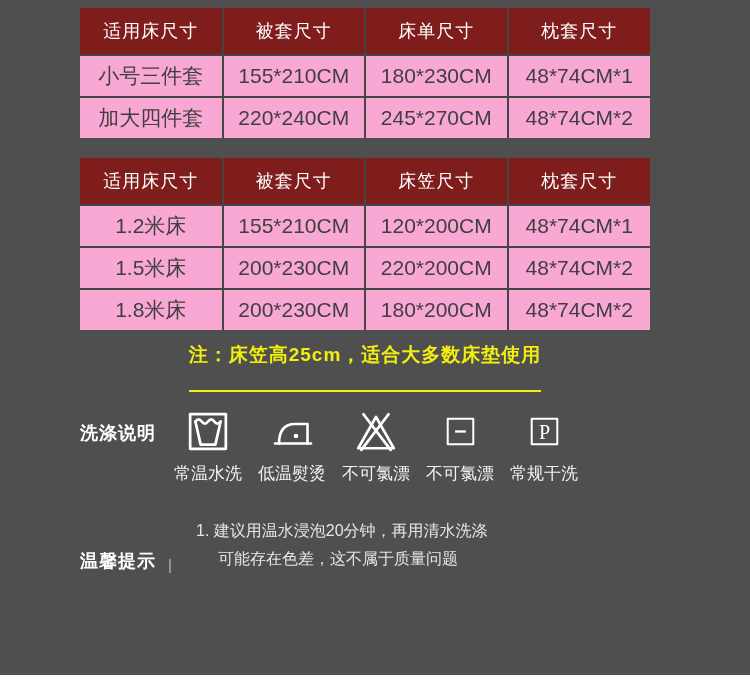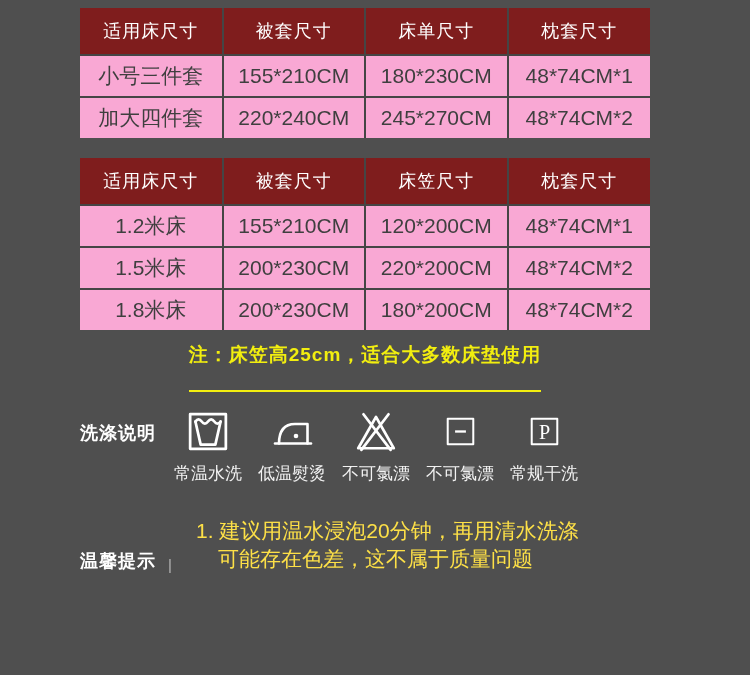--- a/index.html
+++ b/index.html
@@ -24,21 +24,21 @@
   .wash-row .section-label{margin-top:13px;}
   .wash-items{display:flex;flex:none;}
   .wash-item{width:84px;display:flex;flex-direction:column;align-items:center;}
   .wash-icon{height:46px;display:flex;align-items:center;justify-content:center;}
   .wash-icon svg{display:block;}
   .wash-item-label{margin-top:8px;color:#f2f2f2;font-size:17px;white-space:nowrap;}
 
   
   .tips-row{margin-top:32px;display:flex;align-items:flex-end;}
   .tips-divider{flex:none;margin-top:3px;margin-right:22px;color:#b5b5b5;font-size:15px;width:8px;text-align:center;}
-  .tips-lines{flex:none;color:#fde047;font-size:21px;}
+  .tips-lines{flex:none;color:#e5e5e5;font-size:16px;}
   .tip-line{line-height:28px;white-space:nowrap;}
   .tip-line.cont{padding-left:22px;}
 
   .bottom-strip{position:absolute;left:0;bottom:0;width:750px;height:23px;background:#ffffff;}
 </style>
 </head>
 <body>
 
 <div class="page">
   <div class="content">

